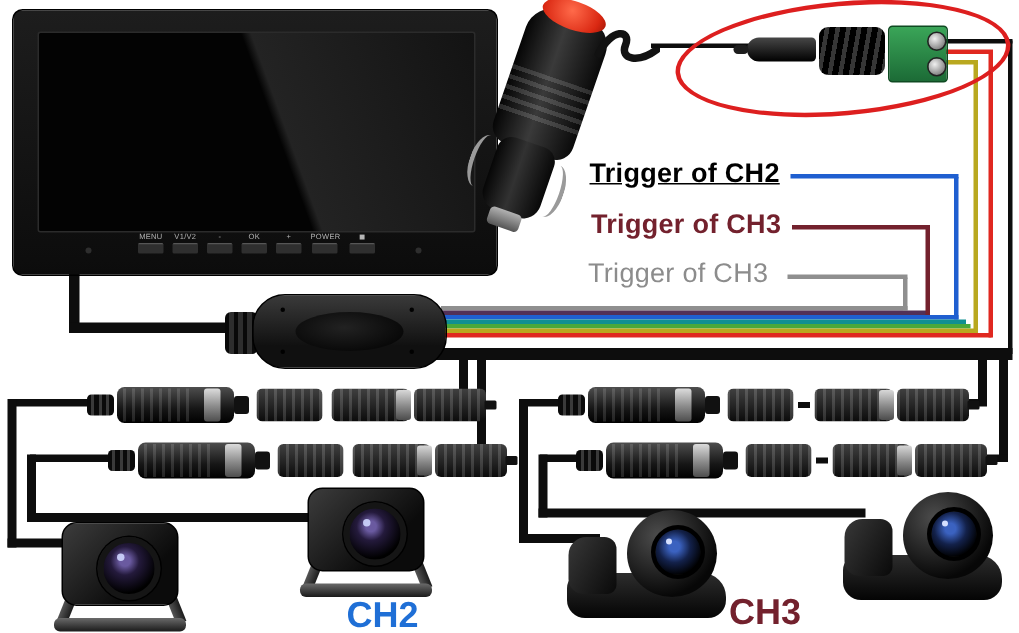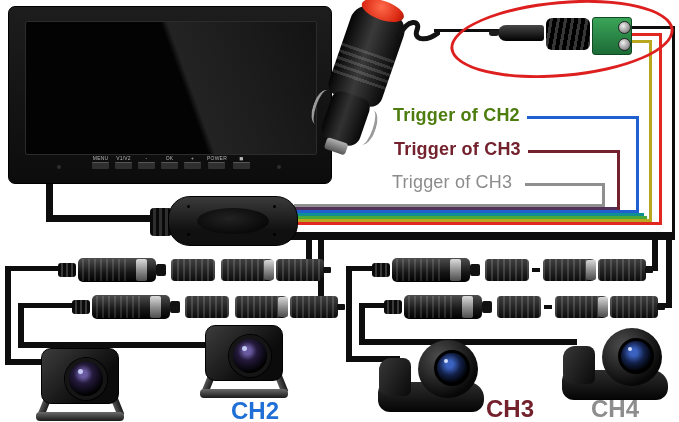--- a/index.html
+++ b/index.html
@@ -181,21 +181,21 @@
   <div class="vwire" style="left: 672px; top: 27px; height: 209px; background: rgb(13, 13, 13);"></div>
 
   <div class="stripe" style="left: 527px; top: 116px; width: 112px; background: rgb(31, 95, 208);"></div>
   <div class="stripe" style="left: 528px; top: 150px; width: 92px; background: rgb(115, 33, 45);"></div>
   <div class="stripe" style="left: 525px; top: 183px; width: 80px; background: rgb(143, 143, 143);"></div>
 
   <div class="stripe" style="left: 622px; top: 26px; width: 53px; background: rgb(13, 13, 13);"></div>
   <div class="stripe" style="left: 624px; top: 33px; width: 38px; background: rgb(224, 40, 32);"></div>
   <div class="stripe" style="left: 626px; top: 40px; width: 26px; background: rgb(185, 168, 31);"></div>
 
-  <div class="trigger" style="left: 393px; top: 105px; color: #4d7c0f;">Trigger of CH2</div>
+  <div class="trigger" style="left: 393px; top: 105px; color: #000000; text-decoration: underline;">Trigger of CH2</div>
   <div class="trigger" style="left: 394px; top: 139px; color: rgb(115, 33, 45);">Trigger of CH3</div>
   <div class="trigger t-normal" style="left: 392px; top: 172px; color: rgb(140, 140, 140);">Trigger of CH3</div>
 
   <div class="wire" style="left:274px;top:232px;width:401px;height:8px;"></div>
   <div class="wire" style="left:306px;top:238px;width:6px;height:31px;"></div>
   <div class="wire" style="left:290px;top:266px;width:22px;height:5px;"></div>
   <div class="wire" style="left:318px;top:238px;width:6px;height:69px;"></div>
   <div class="wire" style="left:302px;top:303px;width:22px;height:5px;"></div>
   <div class="wire" style="left:652px;top:238px;width:6px;height:31px;"></div>
   <div class="wire" style="left:642px;top:266px;width:16px;height:5px;"></div>
@@ -286,21 +286,20 @@
     <div class="dc-flap"></div>
     <div class="dc-head">
       <div class="dc-lens">
           <div class="dc-glint"></div>
         </div>
     </div>
   </div>
 
   <div class="chlabel" style="left: 231px; top: 397px; color: rgb(31, 111, 214);">CH2</div>
   <div class="chlabel" style="left: 486px; top: 395px; color: rgb(115, 33, 45);">CH3</div>
-  <div class="chlabel" style="left: 591px; top: 395px; color: rgb(141, 141, 141);">CH4</div>
 
   <div class="plug-body">
     <div class="plug-btn"></div>
     <div class="plug-ribs"></div>
     <div class="plug-neck"></div>
     <div class="plug-tip"></div>
     <div class="plug-spring springL"></div>
     <div class="plug-spring springR"></div>
   </div>
   <svg class="abs" style="left:396px;top:14px;z-index:7;" width="44" height="34">

